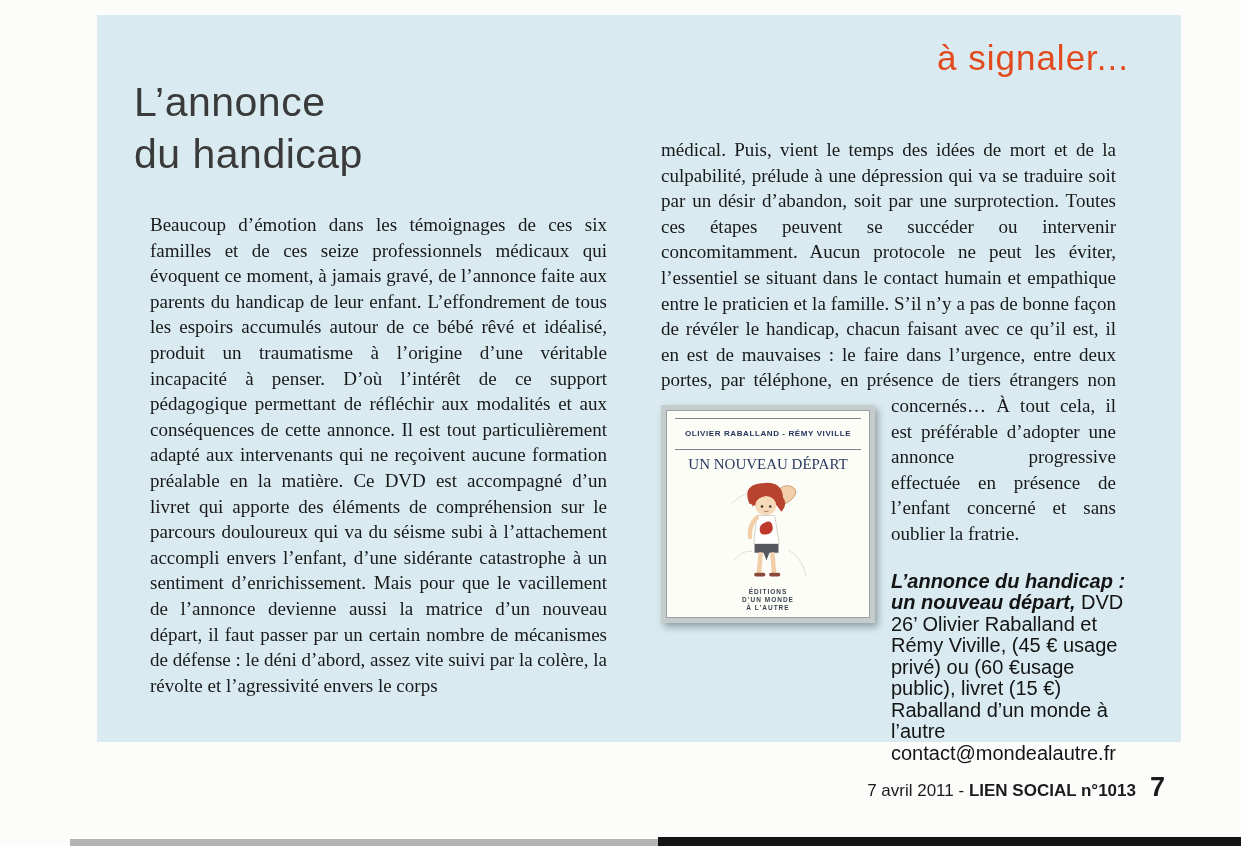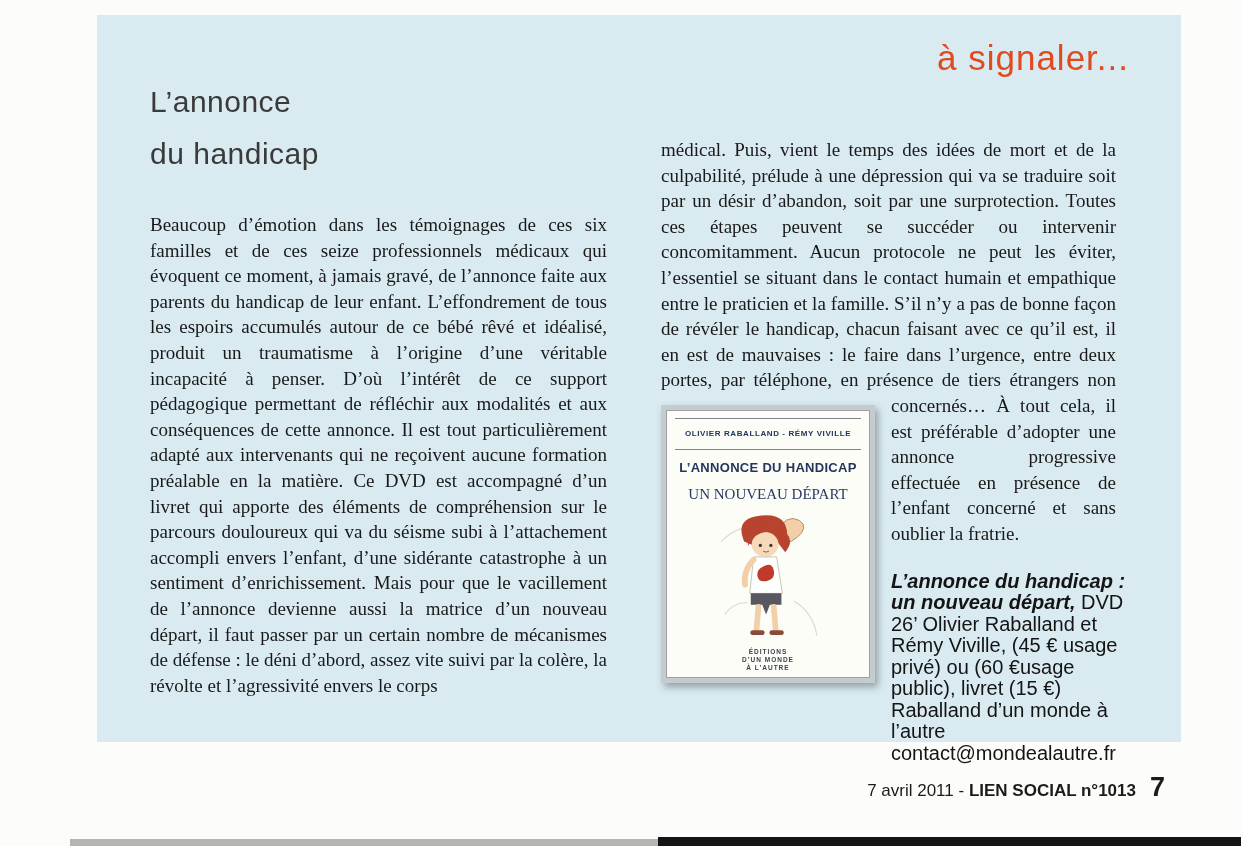--- a/index.html
+++ b/index.html
@@ -14,39 +14,39 @@
     background:#d9ebf1;
   }
   .signal {
     position:absolute; top:38px; right:112px;
     font-family:Liberation Sans, sans-serif; font-size:35px; color:#e2491c;
     letter-spacing:1px;
   }
   .title {
     position:absolute; left:134px; top:76px;
     font-family:"Liberation Sans", sans-serif; font-weight:500;
-    font-size:30px; line-height:52px; color:#3a3a3a; letter-spacing:0.5px;margin-left:16px;
+    font-size:41px; line-height:52px; color:#3a3a3a; letter-spacing:0.5px;
   }
   .col {
     position:absolute; font-size:19px; line-height:25.6px; color:#191919;
     text-align:justify; hyphens:auto;
   }
   .col p { margin:16px; }
   .col.left  { left:134px; top:196px; width:489px; }
   .col.right { left:645px; top:121px; width:487px; }
 
   
   .dvd-block {
     display:block; float:left; width:214px; margin:12px 16px 8px 0;
     background:#c6cccd; padding:5px;
     box-shadow:3px 4px 7px rgba(60,70,75,0.45);
   }
   .cover {
     display:flex; flex-direction:column; align-items:center;
-    background:#fdfdf8; border:1px solid #9aa0a3; height:268px;
+    background:#fdfdf8; border:1px solid #9aa0a3; height:208px;
     padding:7px 8px 5px; font-family:"Liberation Sans", sans-serif;
     color:#23355c; text-align:center;
   }
   .cover .authors {
     display:block; width:100%; font-size:8px; font-weight:bold;
     letter-spacing:0.6px; border-top:1px solid #7d848c;
     border-bottom:1px solid #7d848c; padding:2px 0;
   }
   .cover .ctitle { display:block; font-size:13px; font-weight:bold; margin-top:5px; letter-spacing:0.3px; }
   .cover .csub {
@@ -97,21 +97,20 @@
   <div class="col left">
     <p>Beaucoup d’émotion dans les témoignages de ces six familles et de ces seize professionnels médicaux qui évoquent ce moment, à jamais gravé, de l’annonce faite aux parents du handicap de leur enfant. L’effondrement de tous les espoirs accumulés autour de ce bébé rêvé et idéalisé, produit un traumatisme à l’origine d’une véritable incapacité à penser. D’où l’intérêt de ce support pédagogique permettant de réfléchir aux modalités et aux conséquences de cette annonce. Il est tout particulièrement adapté aux intervenants qui ne reçoivent aucune formation préalable en la matière. Ce DVD est accompagné d’un livret qui apporte des éléments de compréhension sur le parcours douloureux qui va du séisme subi à l’attachement accompli envers l’enfant, d’une sidérante catastrophe à un sentiment d’enrichissement. Mais pour que le vacillement de l’annonce devienne aussi la matrice d’un nouveau départ, il faut passer par un certain nombre de mécanismes de défense : le déni d’abord, assez vite suivi par la colère, la révolte et l’agressivité envers le corps</p>
   </div>
 
   <div class="col right">
     <p>
       <span>médical. Puis, vient le temps des idées de mort et de la culpabilité, prélude à une dépression qui va se traduire soit par un désir d’abandon, soit par une surprotection. Toutes ces étapes peuvent se succéder ou intervenir concomitamment. Aucun protocole ne peut les éviter, l’essentiel se situant dans le contact humain et empathique entre le praticien et la famille. S’il n’y a pas de bonne façon de révéler le handicap, chacun faisant avec ce qu’il est, il en est de mauvaises : le faire dans l’urgence, entre deux portes, par téléphone, en présence de tiers étrangers non concernés… À tout</span>
       <span class="dvd-block">
         <span class="cover">
           <span class="authors">OLIVIER RABALLAND - RÉMY VIVILLE</span>
-          <span class="ctitle">L’ANNONCE DU HANDICAP</span>
           <span class="csub">UN NOUVEAU DÉPART</span>
           <svg class="illus" viewBox="0 0 110 140" width="112" height="142" xmlns="http://www.w3.org/2000/svg">
             <g stroke="#ddd8cc" fill="none" stroke-width="1.2">
               <path d="M6 34 Q28 12 58 20"></path>
               <path d="M82 96 Q102 108 106 132"></path>
               <path d="M10 110 Q20 96 34 98"></path>
             </g>
             <path d="M62 26 Q74 4 88 12 Q98 19 85 30 Q73 39 66 34 Z" fill="#f3cfa9" stroke="#b98b5e" stroke-width="1"></path>
             <path d="M30 34 Q20 10 46 7 Q74 3 75 26 Q82 34 73 45 L66 36 Q52 23 40 38 Z" fill="#b8432f"></path>
             <ellipse cx="52" cy="37" rx="14" ry="13" fill="#f6d9b8"></ellipse>

